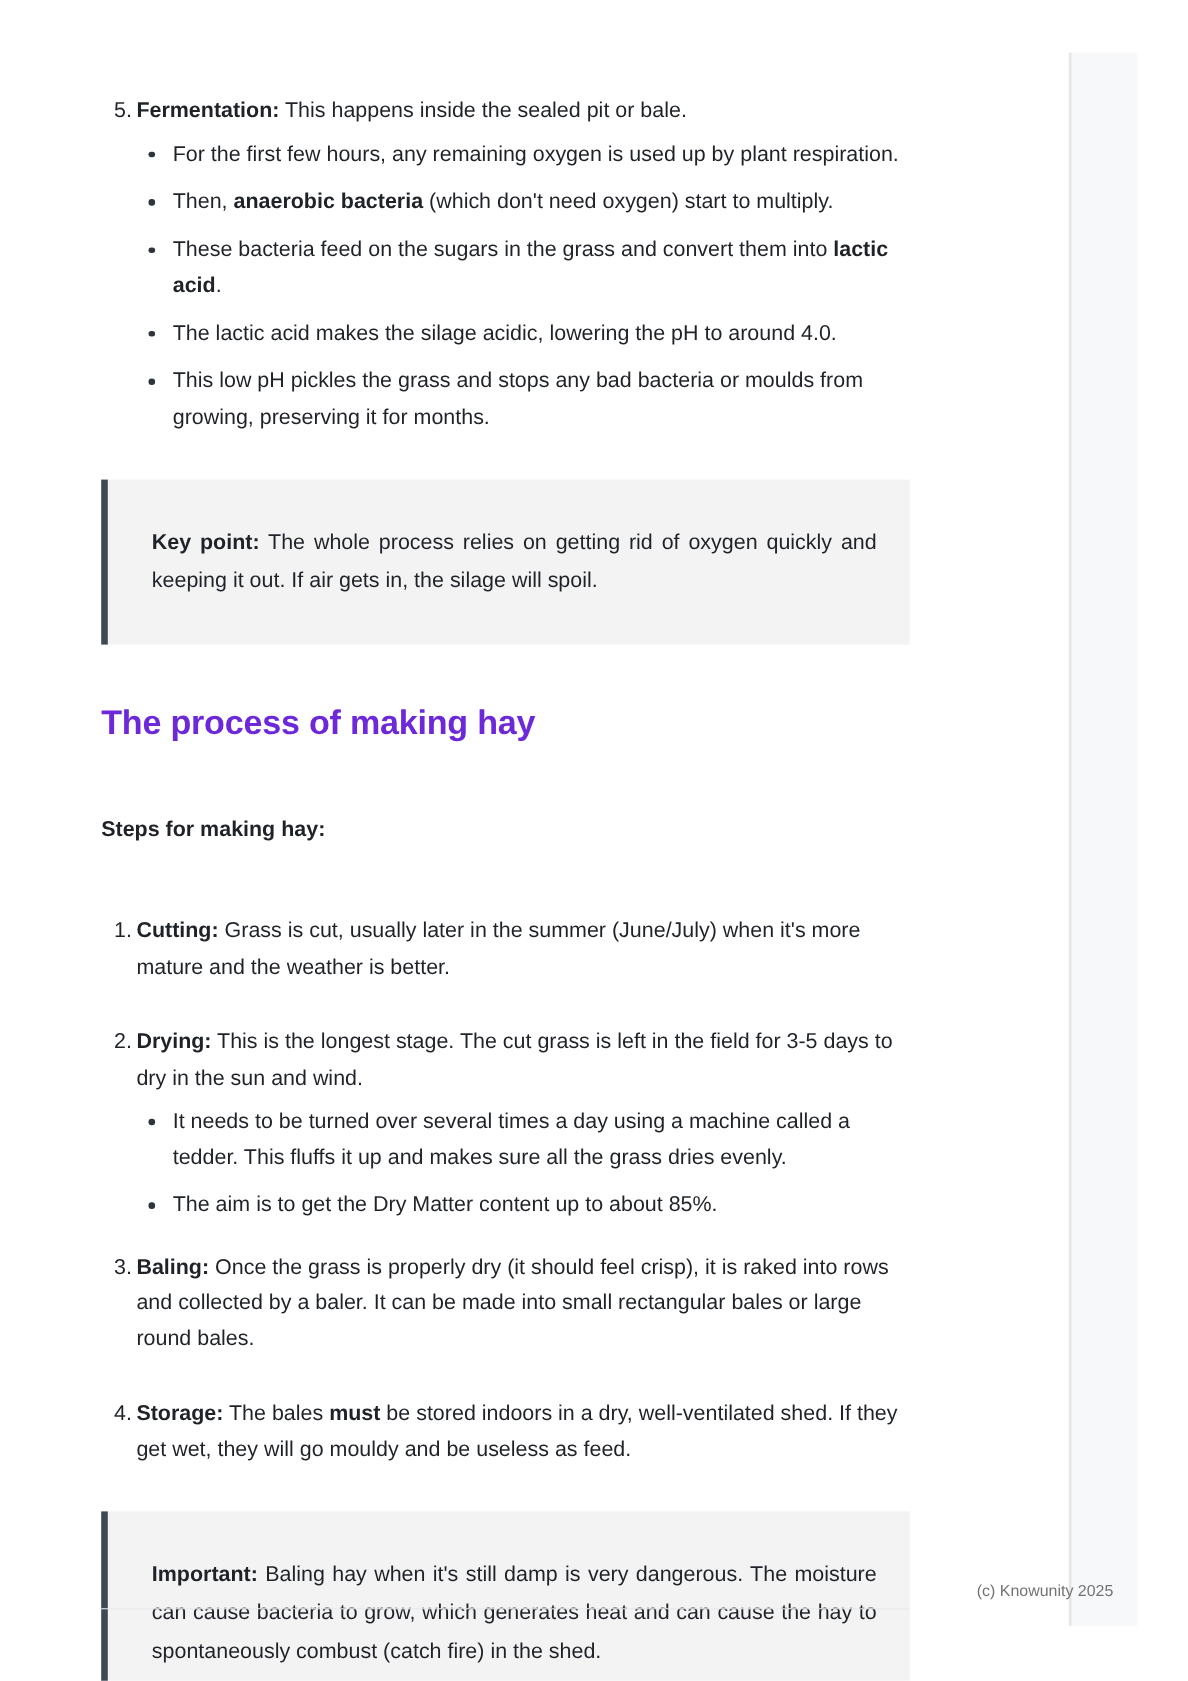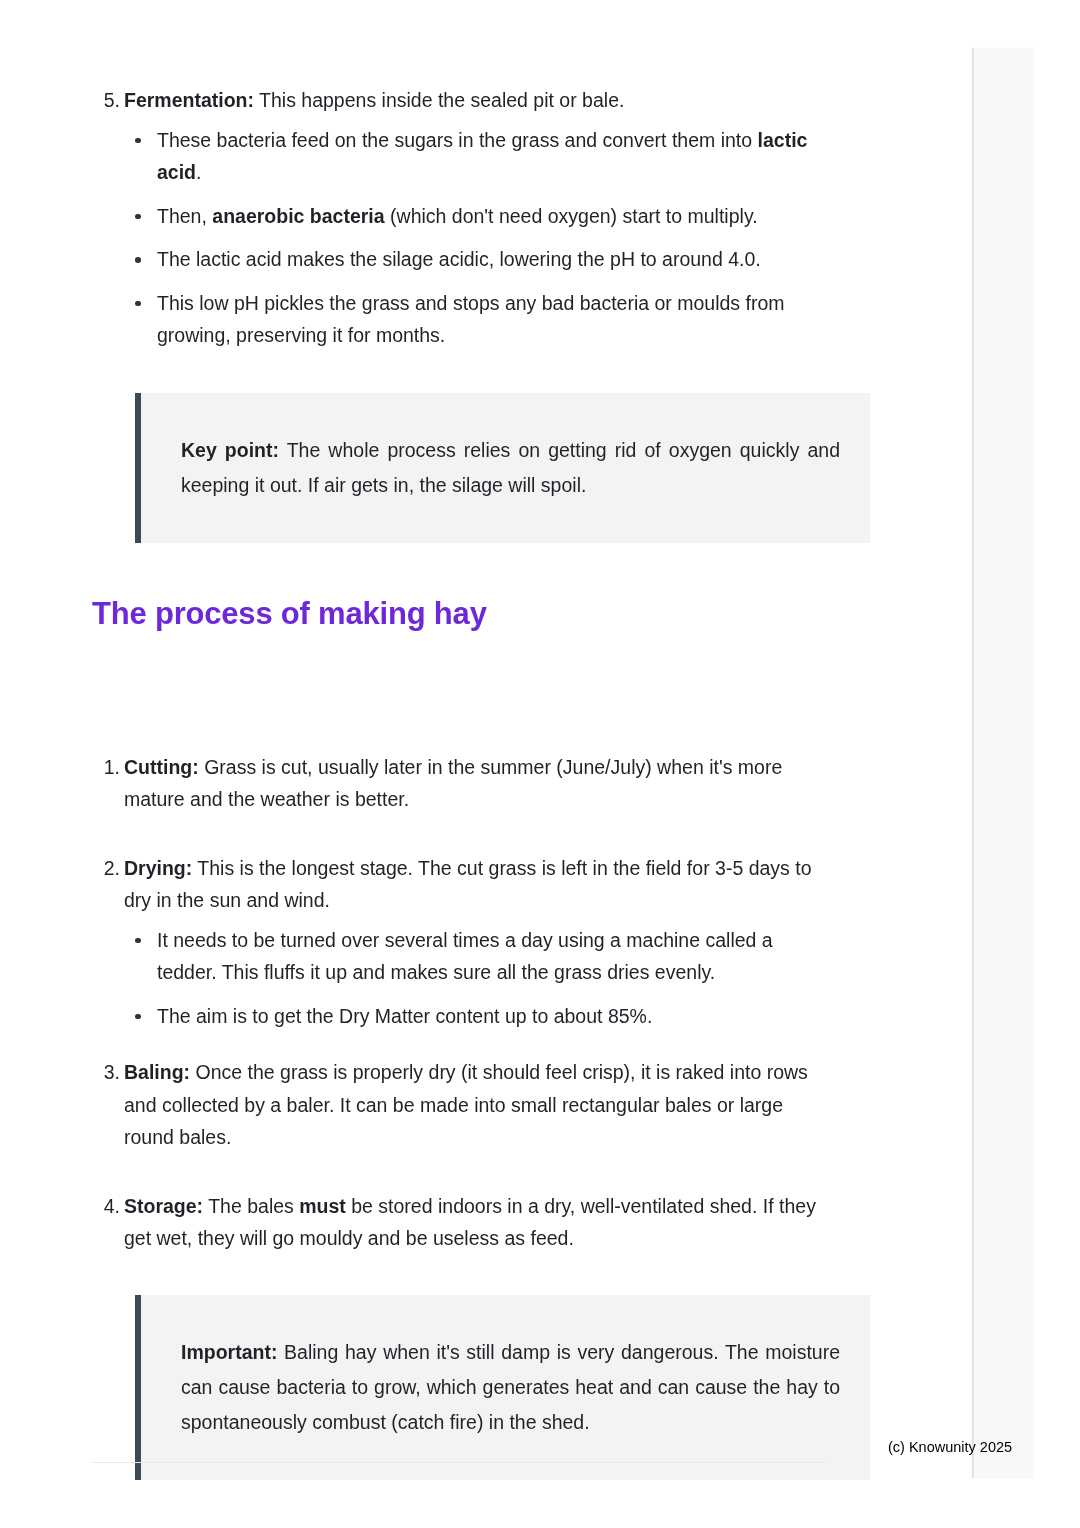--- a/index.html
+++ b/index.html
@@ -112,21 +112,20 @@
     padding-left: 33px;
   }
 
   
   .callout {
     background: #f3f3f4;
     border-left: 6px solid #3c4a56;
     padding: 40px 30px 40px 40px;
     box-sizing: border-box;
     width: 735px;
-    margin-left: 43px;
   }
   .callout p {
     margin: 0;
     font-size: 19.5px;
     line-height: 35px;
     text-align: justify;
     color: #1f2328;
   }
 
   
@@ -154,38 +153,39 @@
     width: 735px;
     height: 1px;
     background: #e8e9ea;
   }
   #footer-watermark {
     position: absolute;
     left: 888px;
     top: 1437px;
     font-size: 14.5px;
     line-height: 20px;
-    color: #000000;
+    color: #737373;
     white-space: nowrap;
   }
 </style>
 </head>
 <body>
 
 <div id="page-edge-panel"></div>
 
 <div id="doc">
 
   <ol class="steps start5">
     <li>
       <span class="li-text"><b class="bold-lead">Fermentation:</b><span> This happens inside the sealed pit or bale.</span></span>
 
       <ul class="bullets nested">
+        <li><span>For the first few hours, any remaining oxygen is used up by plant respiration.</span></li>
+        <li><span>Then, </span><b>anaerobic bacteria</b><span> (which don't need oxygen) start to multiply.</span></li>
         <li><span>These bacteria feed on the sugars in the grass and convert them into </span><b>lactic acid</b><span>.</span></li>
-        <li><span>Then, </span><b>anaerobic bacteria</b><span> (which don't need oxygen) start to multiply.</span></li>
         <li><span>The lactic acid makes the silage acidic, lowering the pH to around 4.0.</span></li>
         <li><span>This low pH pickles the grass and stops any bad bacteria or moulds from growing, preserving it for months.</span></li>
       </ul>
     </li>
   </ol>
 
   <div class="sp-30"></div>
 
   <div class="callout">
     <p><b class="bold-lead">Key point:</b><span> The whole process relies on getting rid of oxygen quickly and keeping it out. If air gets in, the silage will spoil.</span></p>
@@ -193,20 +193,21 @@
 
   <div class="sp-52"></div>
 
   <h2 class="section-heading">The process of making hay</h2>
 
   <div class="sp-38"></div>
 
 
   <div class="sp-22"></div>
 
+  <p class="para"><b class="bold-lead">Steps for making hay:</b></p>
 
   <div class="sp-22"></div>
 
   <ol class="steps">
     <li>
       <span class="li-text"><b class="bold-lead">Cutting:</b><span> Grass is cut, usually later in the summer (June/July) when it's more mature and the weather is better.</span></span>
     </li>
 
     <li>
       <span class="li-text"><b class="bold-lead">Drying:</b><span> This is the longest stage. The cut grass is left in the field for 3-5 days to dry in the sun and wind.</span></span>

